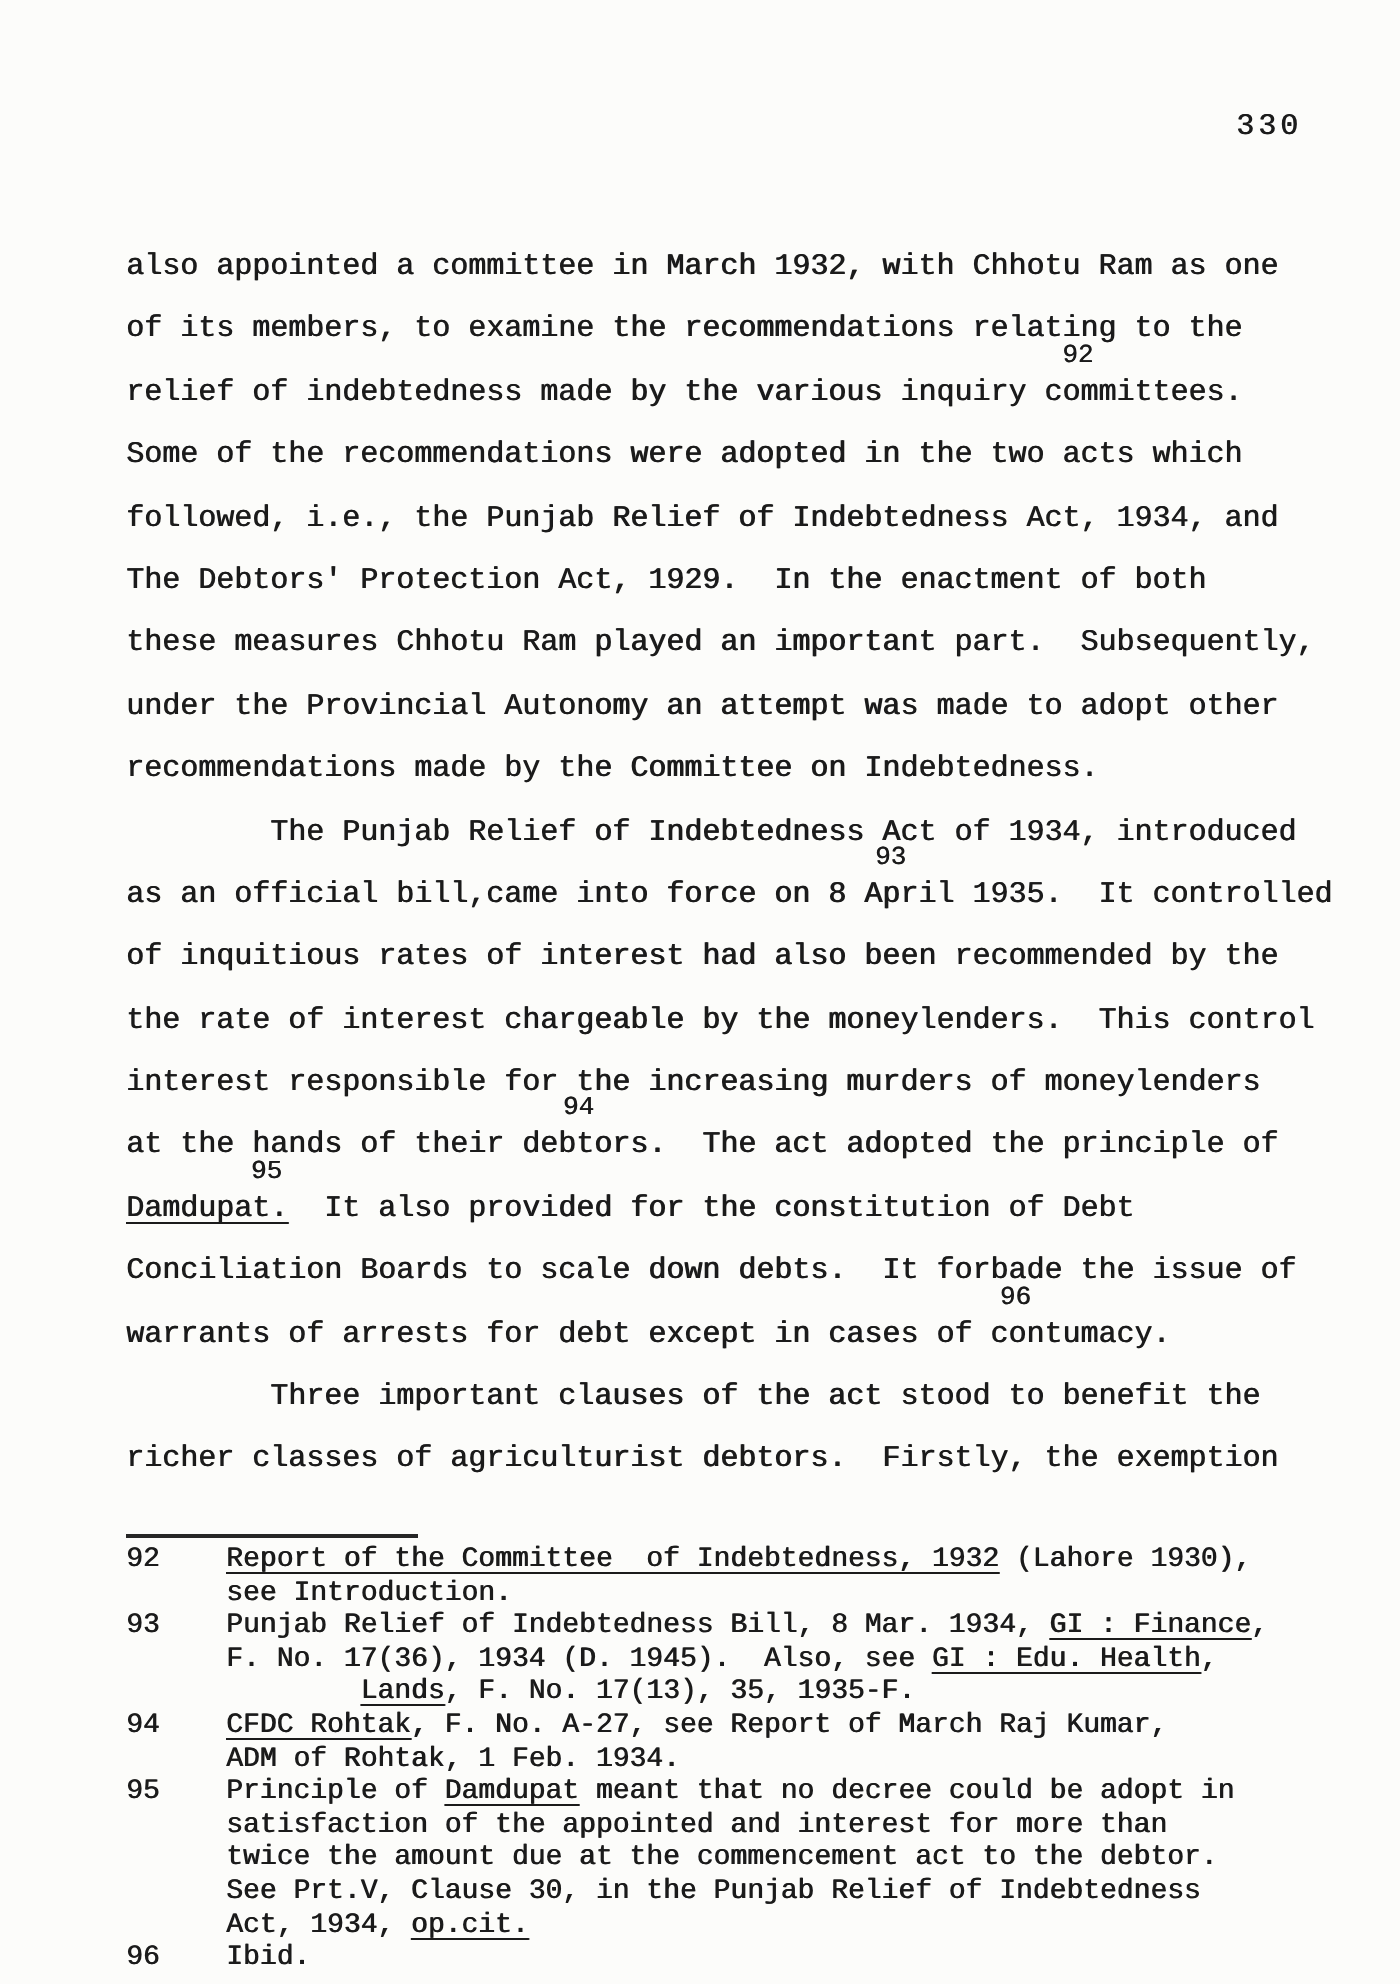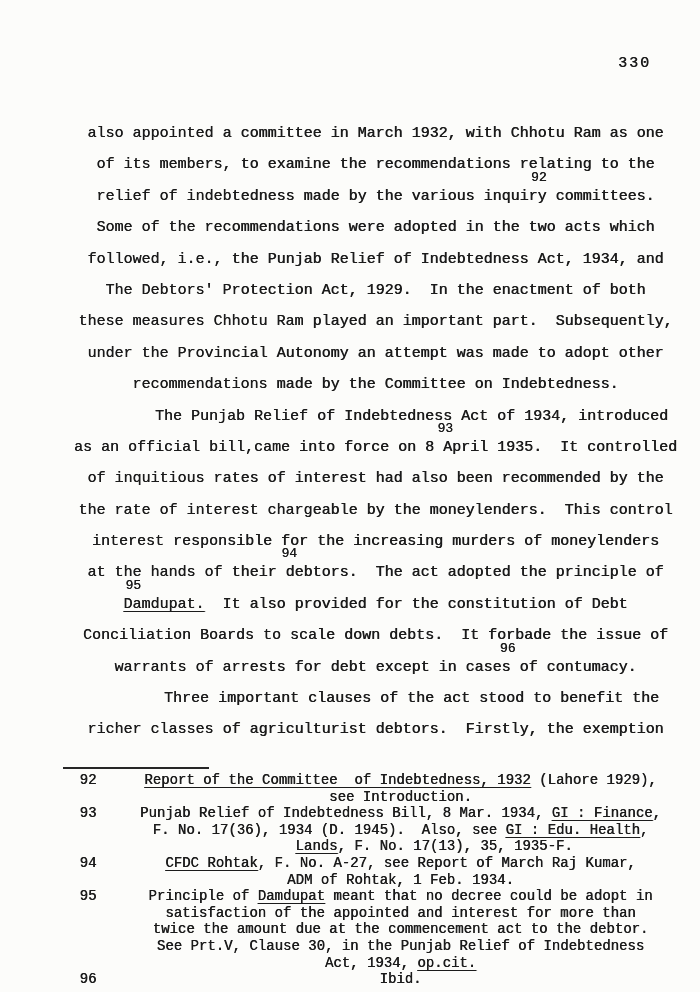--- a/index.html
+++ b/index.html
@@ -8,21 +8,20 @@
     background:#ffffff;
     font-family:"Liberation Mono","DejaVu Sans Mono",monospace;
   }
   .page{
     position:relative;
     width:700px;height:992px;
     background:#fcfcfa;
     color:#1b1b1b;
     overflow:hidden;
     text-shadow:0.4px 0 0 currentColor; 
-    text-align:center;
   }
   .page-number{
     position:absolute;
     top:55px;left:618px;
     font-size:15px;
     letter-spacing:2px;
   }
   .body-text{
     position:absolute;
     top:118px;left:63px;width:625px;
@@ -90,21 +89,21 @@
       <div class="bline"><span class="u">Damdupat.</span><span>  It also provided for the constitution of Debt</span><span class="sup" style="left: 8ch;">95</span></div>
       <div class="bline"><span>Conciliation Boards to scale down debts.  It forbade the issue of</span></div>
       <div class="bline"><span>warrants of arrests for debt except in cases of contumacy.</span><span class="sup" style="left: 56ch;">96</span></div>
       <div class="bline"><span>        Three important clauses of the act stood to benefit the</span></div>
       <div class="bline"><span>richer classes of agriculturist debtors.  Firstly, the exemption</span></div>
     </div>
 
   <div class="fn-separator"></div>
 
   <div class="footnote-list">
-      <div class="fnrow"><span class="fnnum">92</span><span class="fntxt"><span class="u">Report of the Committee  of Indebtedness, 1932</span><span> (Lahore 1929),</span></span></div>
+      <div class="fnrow"><span class="fnnum">92</span><span class="fntxt"><span class="u">Report of the Committee  of Indebtedness, 1932</span><span> (Lahore 1930),</span></span></div>
       <div class="fnrow"><span class="fnnum"></span><span class="fntxt"><span>see Introduction.</span></span></div>
       <div class="fnrow"><span class="fnnum">93</span><span class="fntxt"><span>Punjab Relief of Indebtedness Bill, 8 Mar. 1934, </span><span class="u">GI : Finance</span><span>,</span></span></div>
       <div class="fnrow"><span class="fnnum"></span><span class="fntxt"><span>F. No. 17(36), 1934 (D. 1945).  Also, see </span><span class="u">GI : Edu. Health</span><span>,</span></span></div>
       <div class="fnrow"><span class="fnnum"></span><span class="fntxt"><span>        </span><span class="u">Lands</span><span>, F. No. 17(13), 35, 1935-F.</span></span></div>
       <div class="fnrow"><span class="fnnum">94</span><span class="fntxt"><span class="u">CFDC Rohtak</span><span>, F. No. A-27, see Report of March Raj Kumar,</span></span></div>
       <div class="fnrow"><span class="fnnum"></span><span class="fntxt"><span>ADM of Rohtak, 1 Feb. 1934.</span></span></div>
       <div class="fnrow"><span class="fnnum">95</span><span class="fntxt"><span>Principle of </span><span class="u">Damdupat</span><span> meant that no decree could be adopt in</span></span></div>
       <div class="fnrow"><span class="fnnum"></span><span class="fntxt"><span>satisfaction of the appointed and interest for more than</span></span></div>
       <div class="fnrow"><span class="fnnum"></span><span class="fntxt"><span>twice the amount due at the commencement act to the debtor.</span></span></div>
       <div class="fnrow"><span class="fnnum"></span><span class="fntxt"><span>See Prt.V, Clause 30, in the Punjab Relief of Indebtedness</span></span></div>

